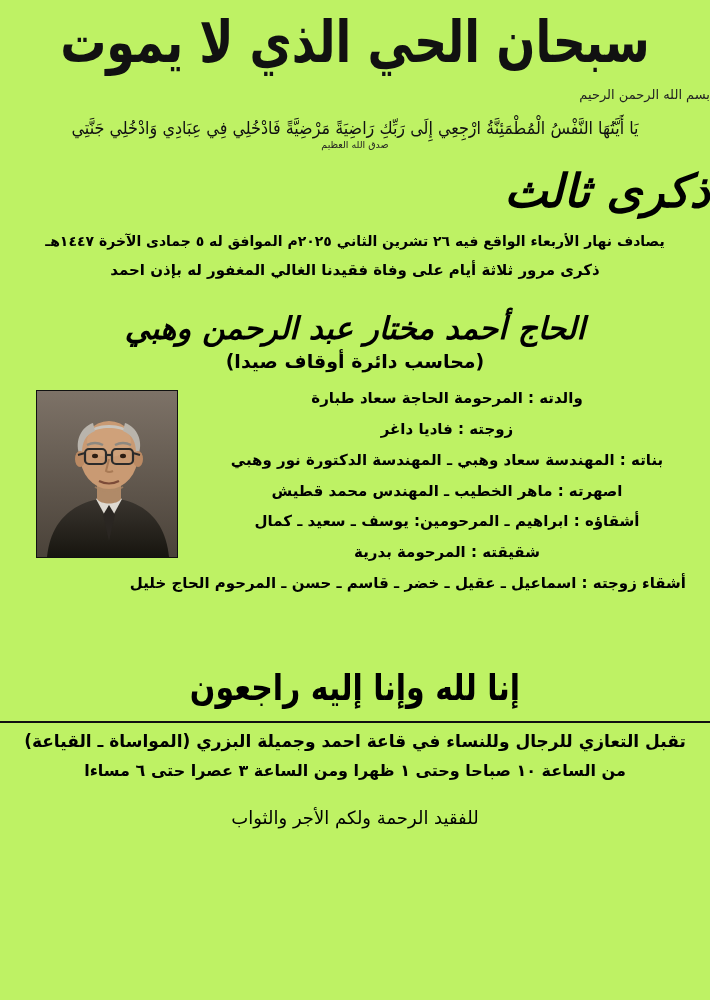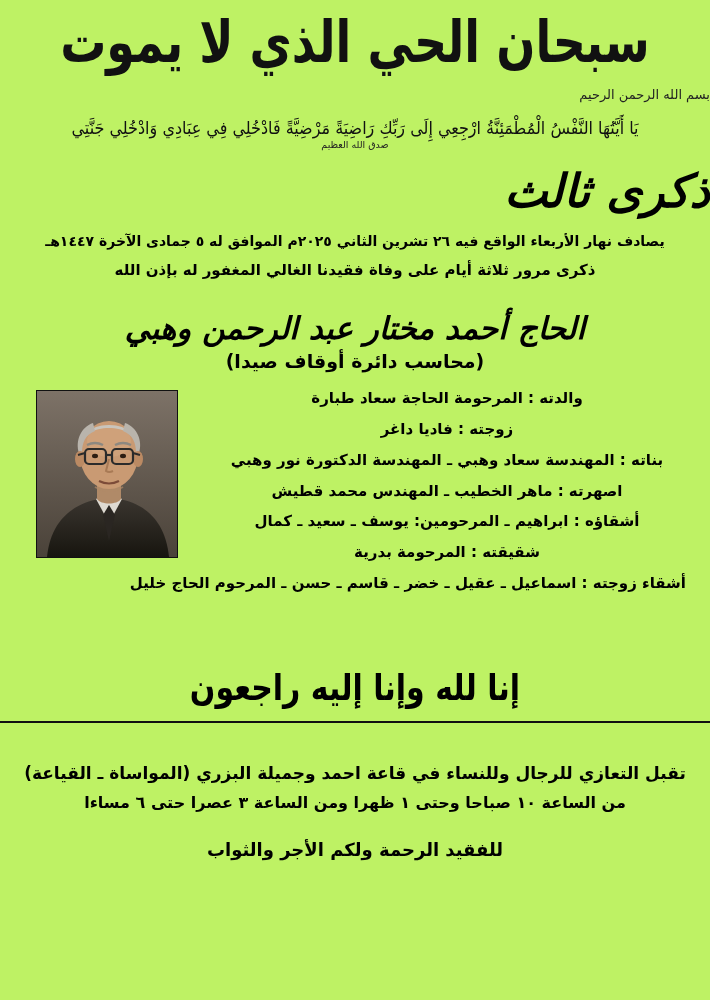--- a/index.html
+++ b/index.html
@@ -159,54 +159,54 @@
 
   .divider {
     border: none;
     border-top: 2px solid #111;
     margin: 16px 0 0 0;
     width: 100%;
   }
 
   
   .condolences {
-    padding: 36px 20px 0 20px;
+    padding: 4px 20px 0 20px;
     text-align: center;
   }
   .cond-line {
     font-family: "DejaVu Sans", sans-serif;
     font-size: 17px;
     font-weight: bold;
     line-height: 1.75;
   }
   .cond-line.second { font-size: 16px; }
   .closing {
     text-align: center;
     font-family: "DejaVu Sans", sans-serif;
     font-size: 18px;
-    font-weight: bold;
+    font-weight: normal;
     margin-top: 22px;
   }
 </style>
 </head>
 <body>
 
 <div class="page">
 
   <div class="calligraphy-top">
     <div class="calligraphy-main">سبحان الحي الذي لا يموت</div>
     <div class="basmala">بسم الله الرحمن الرحيم</div>
     <div class="ayah">يَا أَيَّتُهَا النَّفْسُ الْمُطْمَئِنَّةُ ارْجِعِي إِلَى رَبِّكِ رَاضِيَةً مَرْضِيَّةً فَادْخُلِي فِي عِبَادِي وَادْخُلِي جَنَّتِي</div>
     <div class="sadaqa">صدق الله العظيم</div>
   </div>
 
   <div class="memorial-title">ذكرى ثالث</div>
 
   <div class="date-line">يصادف نهار الأربعاء الواقع فيه ٢٦ تشرين الثاني ٢٠٢٥م الموافق له ٥ جمادى الآخرة ١٤٤٧هـ</div>
-  <div class="date-line second">ذكرى مرور ثلاثة أيام على وفاة فقيدنا الغالي المغفور له بإذن الله</div>
+  <div class="date-line second">ذكرى مرور ثلاثة أيام على وفاة فقيدنا الغالي المغفور له بإذن احمد</div>
 
   <div class="deceased-name">الحاج أحمد مختار عبد الرحمن وهبي</div>
   <div class="deceased-role">(محاسب دائرة أوقاف صيدا)</div>
 
   <div class="body-block">
 
     <div class="portrait">
       <svg viewBox="0 0 140 166" preserveAspectRatio="none">
         <defs>
           <linearGradient id="bgGrad" x1="0" y1="0" x2="0" y2="1">

